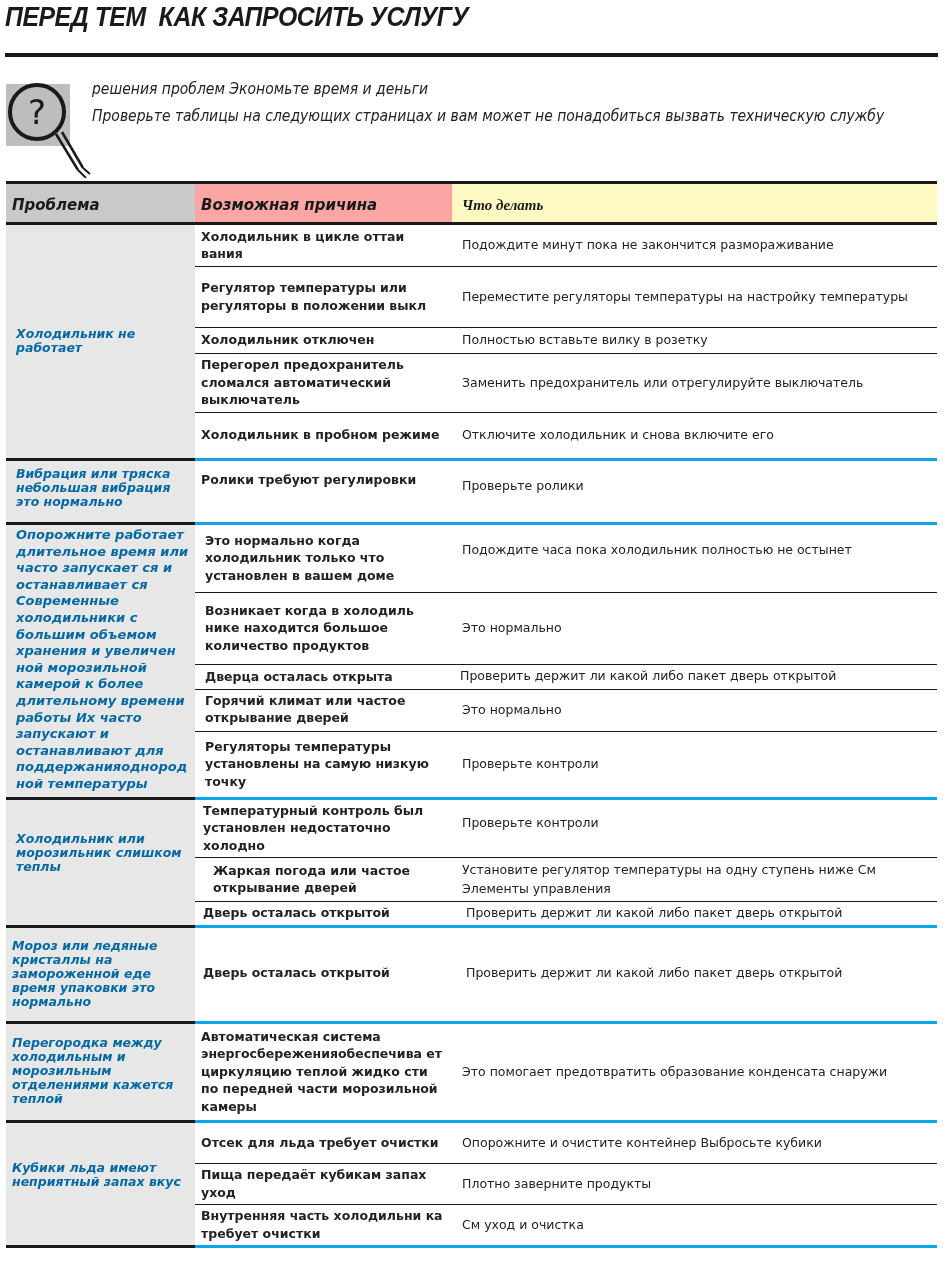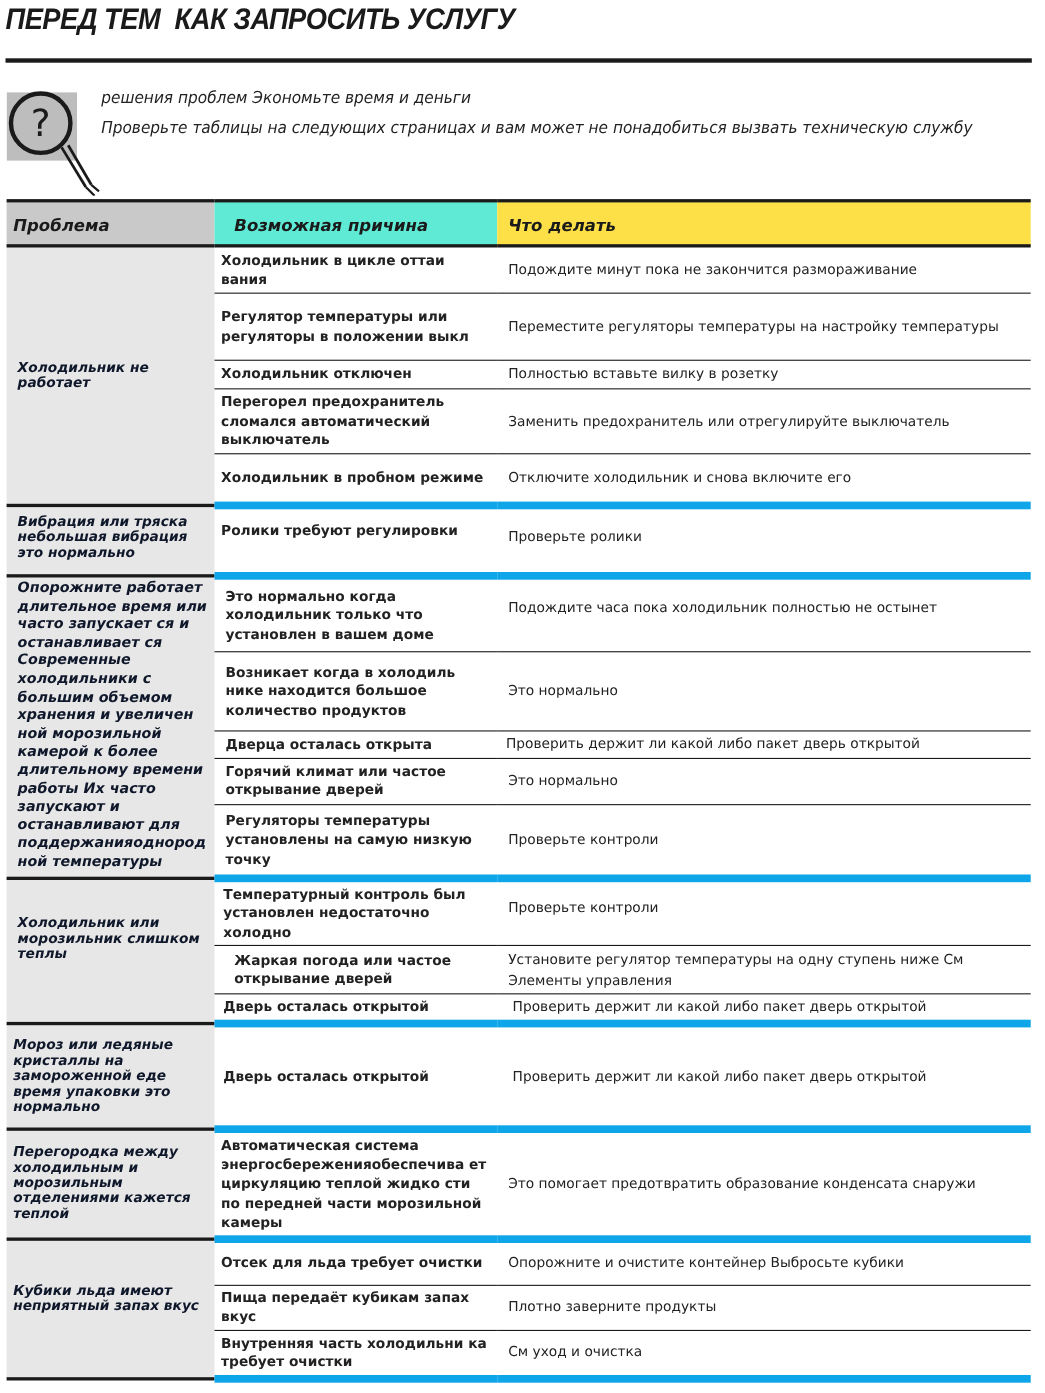--- a/index.html
+++ b/index.html
@@ -10,27 +10,27 @@
     .intro-line { position: absolute; left: 92px; font-family: "DejaVu Sans", sans-serif; font-style: italic; font-size: 15px; color: #222; transform: scaleX(0.93); transform-origin: left; white-space: nowrap; }
     .intro-line.l1 { top: 80px; }
     .intro-line.l2 { top: 106px; line-height: 20px; white-space: normal; width: 910px; }
 
     table.trouble { position: absolute; left: 6px; top: 181px; width: 931px; border-collapse: collapse; table-layout: fixed; }
     table.trouble col.c1 { width: 189px; }
     table.trouble col.c2 { width: 257px; }
     table.trouble col.c3 { width: 485px; }
     table.trouble th { text-align: left; font-family: "DejaVu Sans", sans-serif; font-weight: bold; font-style: italic; font-size: 15px; padding: 10px 6px 6px 6px; height: 22px; border-top: 3px solid #1a1a1a; border-bottom: 3px solid #1a1a1a; transform-origin: left; }
     table.trouble th.h-problem { background: #c9c9c9; }
-    table.trouble th.h-cause { background: #5eead4; padding-left: 18px; }
-    table.trouble th.h-action { background: #fde047; padding-left: 10px; }
+    table.trouble th.h-cause { background: #fca5a5; padding-left: 6px; }
+    table.trouble th.h-action { background: #fef9c3; padding-left: 10px; font-family: Liberation Serif, serif; }
     td { vertical-align: middle; }
-    td.problem { background: #e7e7e7; font-family: "DejaVu Sans", sans-serif; font-weight: bold; font-style: italic; font-size: 12.5px; line-height: 14px; padding: 2px 6px 4px 10px; border-bottom: 3px solid #1a1a1a; color: #0f172a; }
+    td.problem { background: #e7e7e7; font-family: "DejaVu Sans", sans-serif; font-weight: bold; font-style: italic; font-size: 12.5px; line-height: 14px; padding: 2px 6px 4px 10px; border-bottom: 3px solid #1a1a1a; color: #0369a1; }
     td.cause { font-family: "DejaVu Sans", sans-serif; font-weight: bold; font-size: 12.5px; line-height: 17.5px; padding: 2px 6px 3px 6px; border-bottom: 1px solid #1a1a1a; color: #222; }
     td.action { font-family: "DejaVu Sans", sans-serif; font-size: 12.5px; line-height: 18px; padding: 2px 6px 3px 10px; border-bottom: 1px solid #1a1a1a; color: #222; }
-    tr.group-end td.cause, tr.group-end td.action { border-bottom: 7px solid #0ea5e9; }
+    tr.group-end td.cause, tr.group-end td.action { border-bottom: 3px solid #0ea5e9; }
   </style>
 </head>
 <body>
 
 <div class="title">ПЕРЕД ТЕМ  КАК ЗАПРОСИТЬ УСЛУГУ</div>
 <div class="title-rule"></div>
 
 <svg class="intro-icon" viewBox="0 0 90 100">
   <rect x="0" y="6" width="64" height="62" fill="#bdbdbd"></rect>
   <circle cx="31" cy="34" r="27" fill="none" stroke="#1a1a1a" stroke-width="4"></circle>
@@ -133,21 +133,21 @@
       <td class="cause" style="line-height:17.5px">Автоматическая система энергосбереженияобеспечива ет циркуляцию теплой жидко сти по передней части морозильной камеры</td>
       <td class="action">Это помогает предотвратить образование конденсата снаружи</td>
     </tr>
 
     <tr style="height:42px">
       <td class="problem" rowspan="3" style="vertical-align:top;padding-top:38px;padding-left:6px">Кубики льда имеют неприятный запах вкус</td>
       <td class="cause">Отсек для льда требует очистки</td>
       <td class="action">Опорожните и очистите контейнер  Выбросьте кубики</td>
     </tr>
     <tr style="height:38px">
-      <td class="cause">Пища  передаёт кубикам запах  вкус</td>
+      <td class="cause">Пища  передаёт кубикам запах  уход</td>
       <td class="action">Плотно заверните продукты</td>
     </tr>
     <tr class="group-end" style="height:42px">
       <td class="cause">Внутренняя часть холодильни ка требует очистки</td>
       <td class="action">См  уход и очистка</td>
     </tr>
   </tbody>
 </table>
 
 </body></html>

